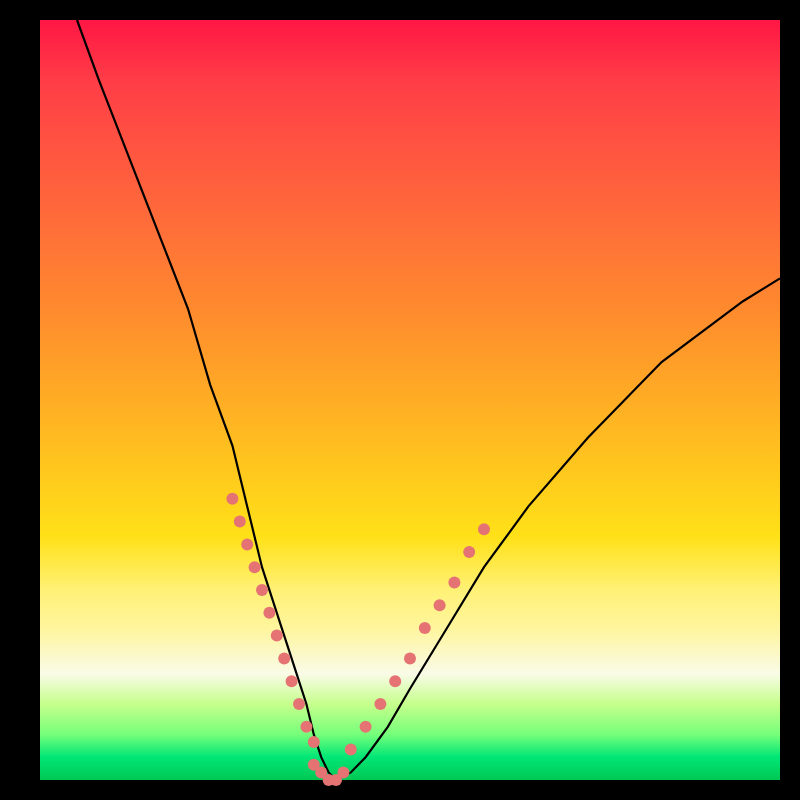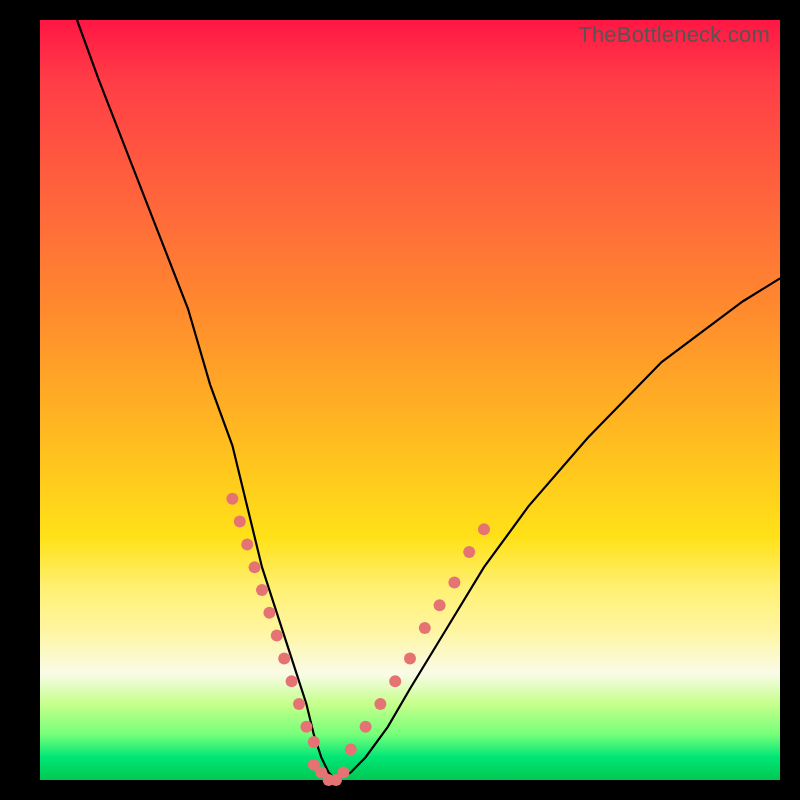--- a/index.html
+++ b/index.html
@@ -58,21 +58,20 @@
     width: 740px;
     height: 760px;
     overflow: visible;
   }
 </style>
 </head>
 <body>
 
 <div class="frame">
   <div class="plot-area">
-    <div class="watermark">TheBottleneck.com</div>
     <svg class="curve" viewBox="0 0 740 760" preserveAspectRatio="none">
       <g id="curve-g">
           <path d="M37.0 0.0 L59.2 60.8 L88.8 136.8 L118.4 212.8 L148.0 288.8 L170.2 364.8 L192.4 425.6 L207.2 486.4 L222.0 547.2 L236.8 592.8 L251.6 638.4 L266.4 684.0 L273.8 714.4 L281.2 737.2 L288.6 752.4 L296.0 760.0 L310.8 752.4 L325.6 737.2 L347.8 706.8 L370.0 668.8 L407.0 608.0 L444.0 547.2 L488.4 486.4 L547.6 418.0 L621.6 342.0 L703.0 281.2 L740.0 258.4" fill="none" stroke="#000000" stroke-width="2.2"></path>
         </g>
       <g id="dots-g">
           <circle cx="192.4" cy="478.8" r="6" fill="#e57373"></circle>
           <circle cx="199.8" cy="501.6" r="6" fill="#e57373"></circle>
           <circle cx="207.2" cy="524.4" r="6" fill="#e57373"></circle>
           <circle cx="214.6" cy="547.2" r="6" fill="#e57373"></circle>
           <circle cx="222.0" cy="570.0" r="6" fill="#e57373"></circle>

